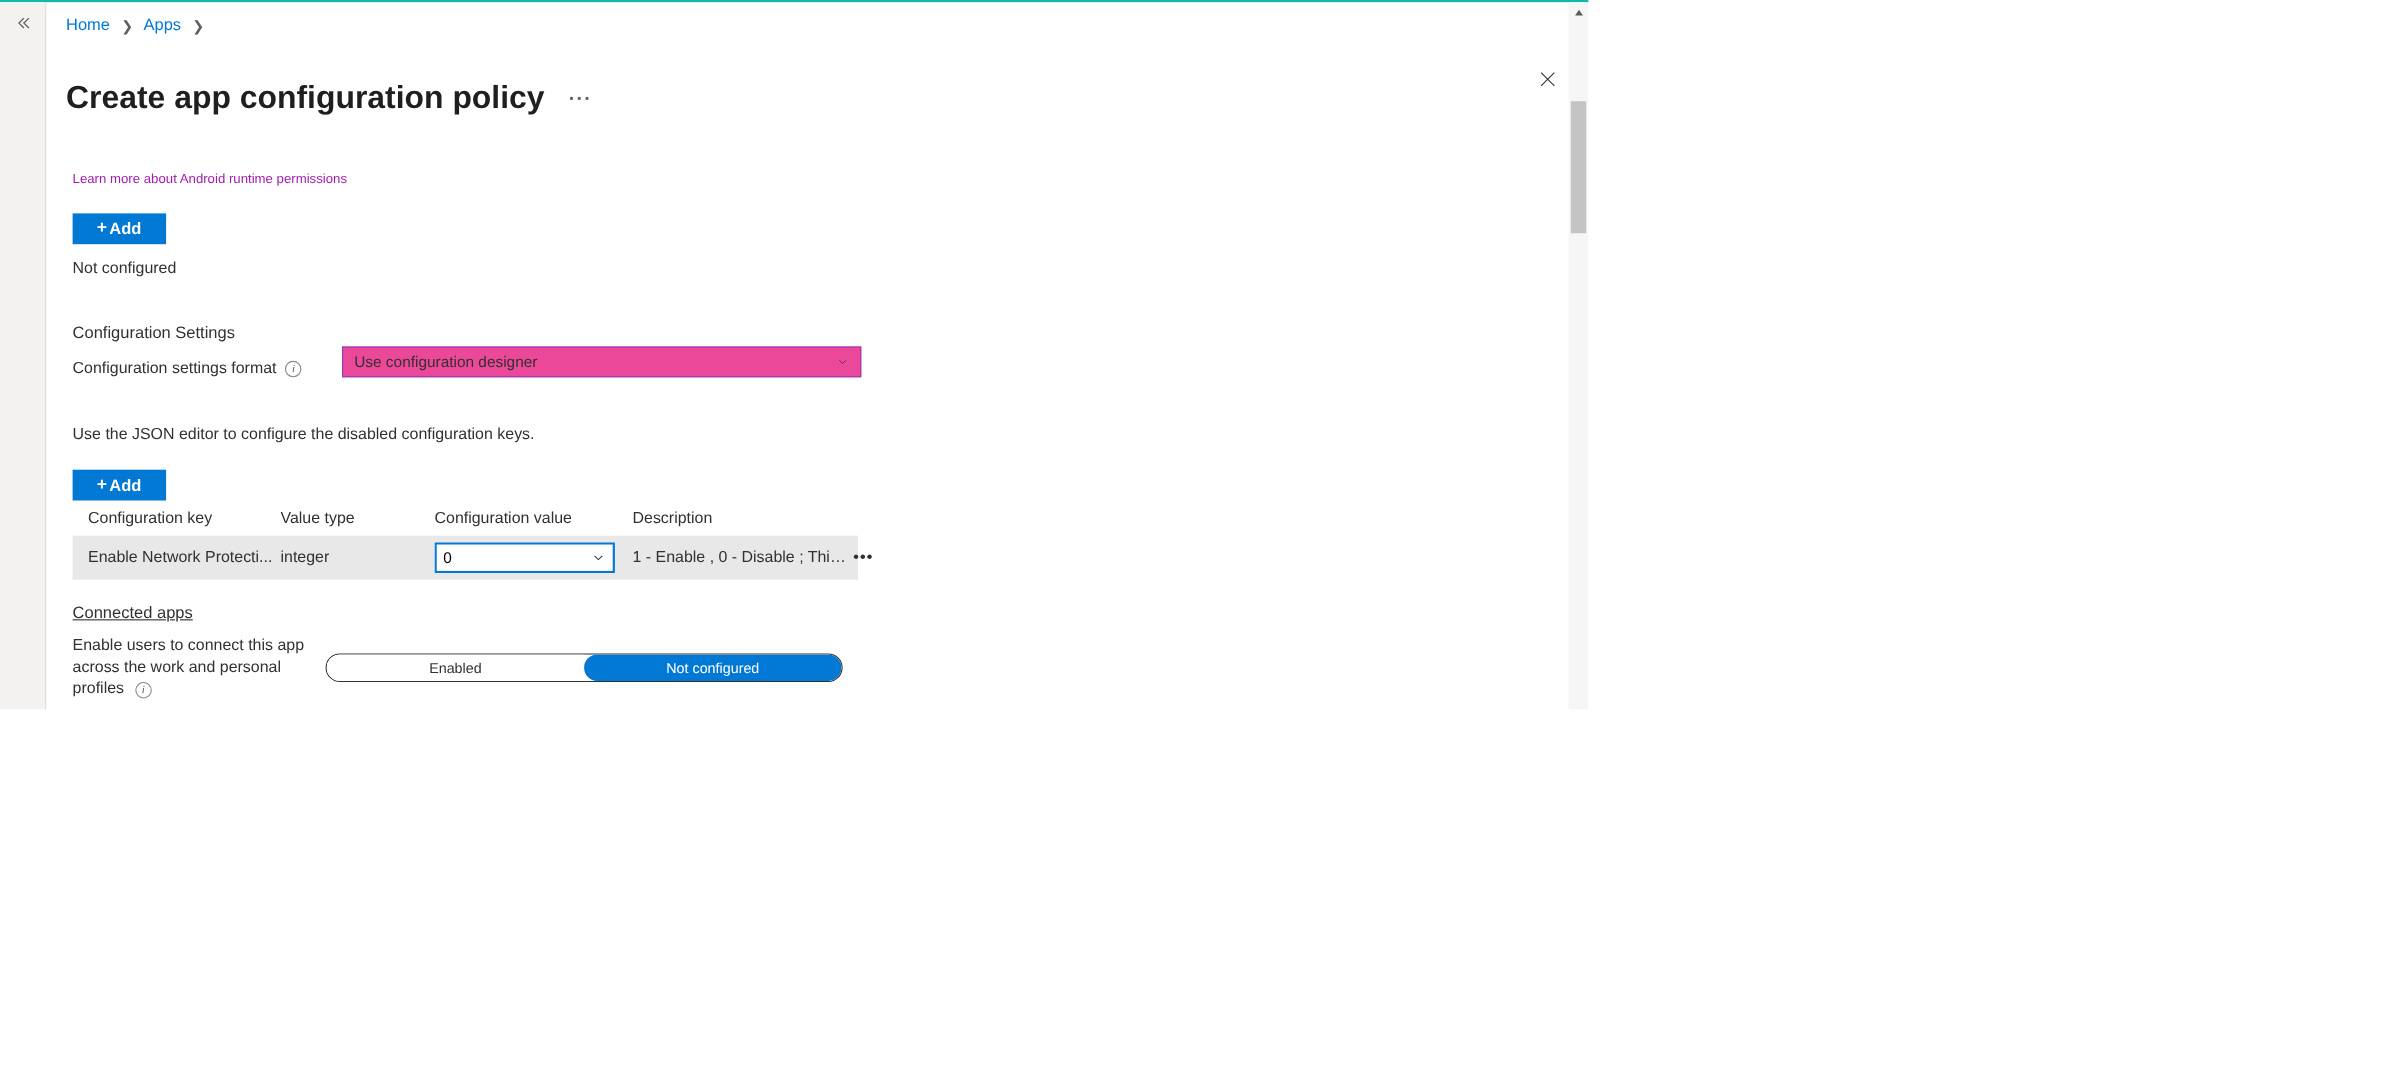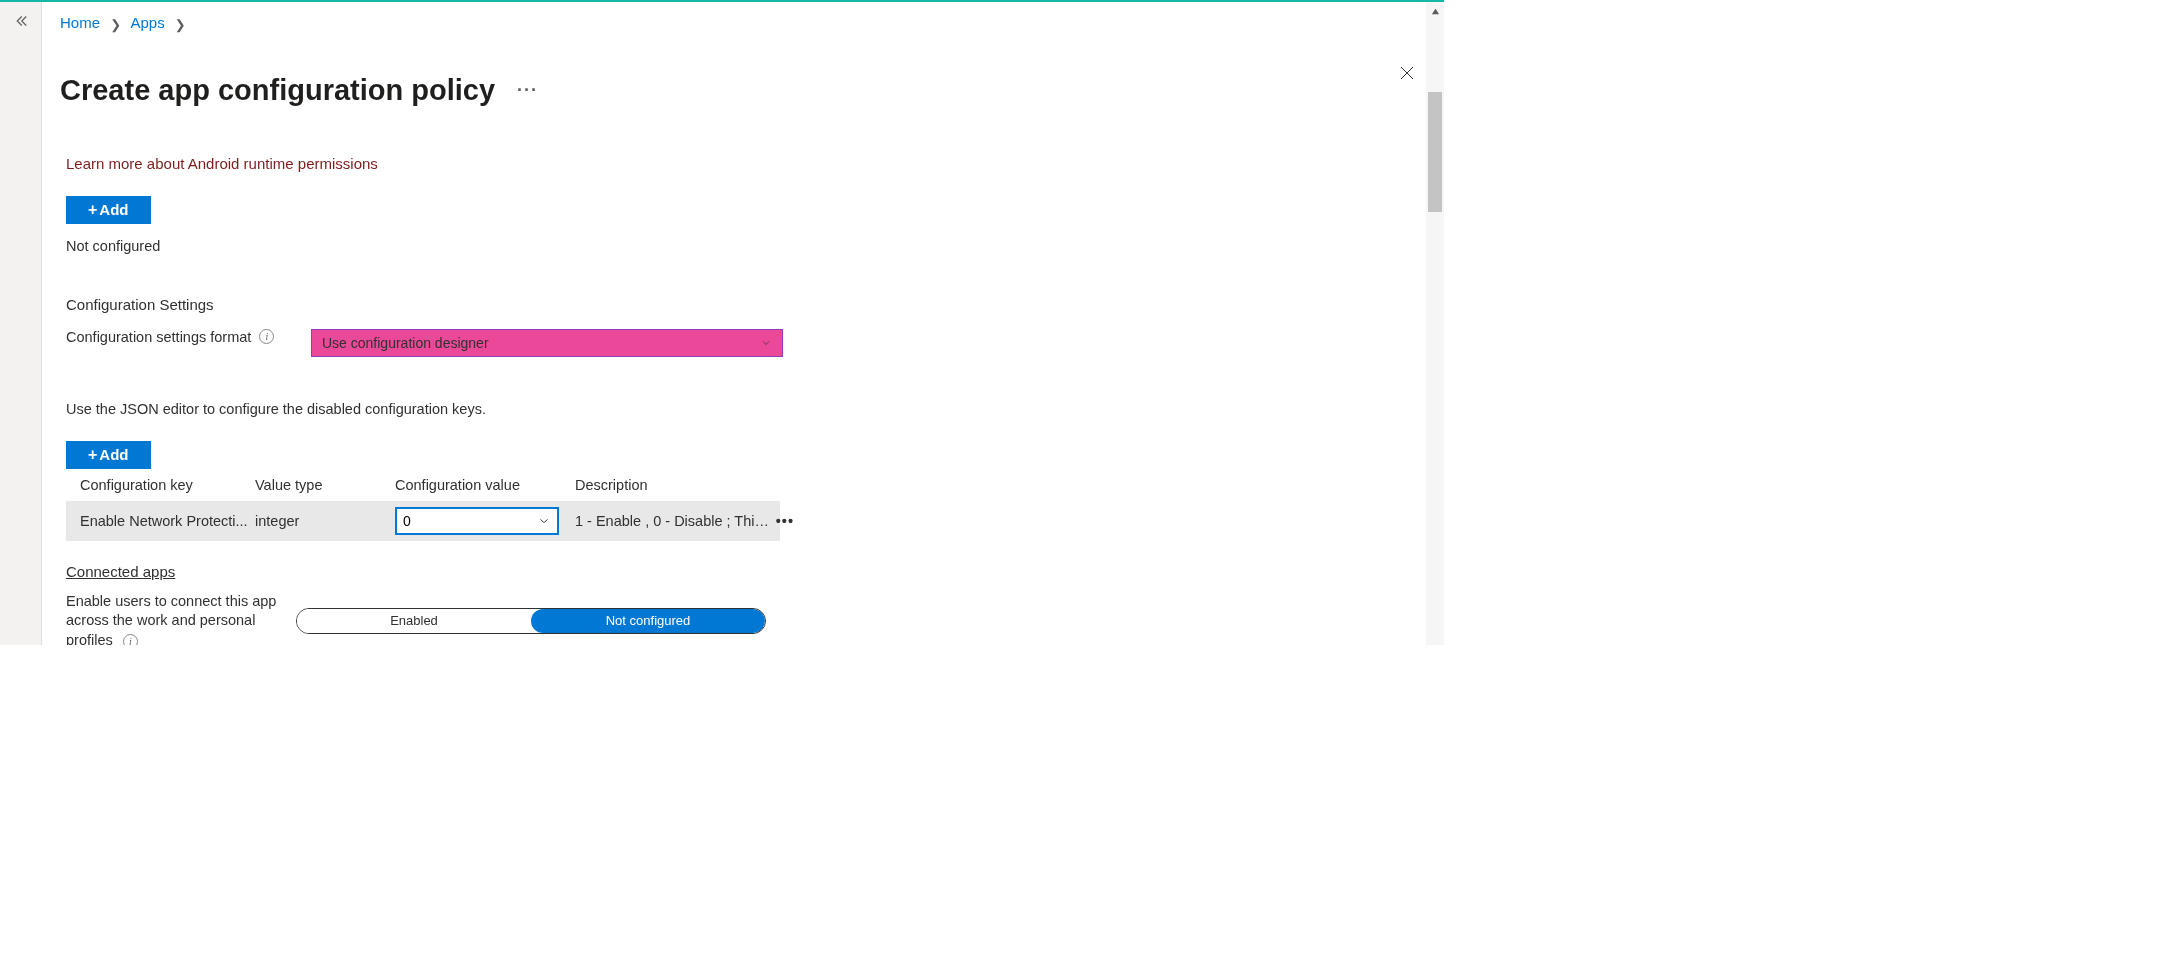--- a/index.html
+++ b/index.html
@@ -73,24 +73,24 @@
     cursor: pointer;
     padding: 6px;
   }
   .close-btn svg { width: 18px; height: 18px; stroke: #323130; stroke-width:1.3; }
   .content {
     padding: 48px 18px 0 24px;
     font-size: 14.5px;
     color: #323130;
   }
   .link {
-    color: #7f1d1d;
+    color: #a21caf;
     text-decoration: none;
     cursor: pointer;
-    font-size: 15px;
+    font-size: 12px;
   }
   .btn-primary {
     display: inline-flex;
     align-items: center;
     background: #0078d4;
     color: #fff;
     border: none;
     padding: 5px 22px;
     font-size: 15px;
     font-weight: 600;
@@ -103,22 +103,22 @@
     font-size: 14.5px;
     color: #323130;
   }
   .section-head {
     margin-top: 42px;
     font-size: 15px;
     color: #323130;
   }
   .field-row {
     display: flex;
-    align-items: flex-start;
-    margin-top: 16px;
+    align-items: flex-end;
+    margin-top: 4px;
     gap: 10px;
   }
   .field-label {
     width: 235px;
     font-size: 14.5px;
     color: #323130;
     display: flex;
     align-items: center;
     gap: 8px;
   }

